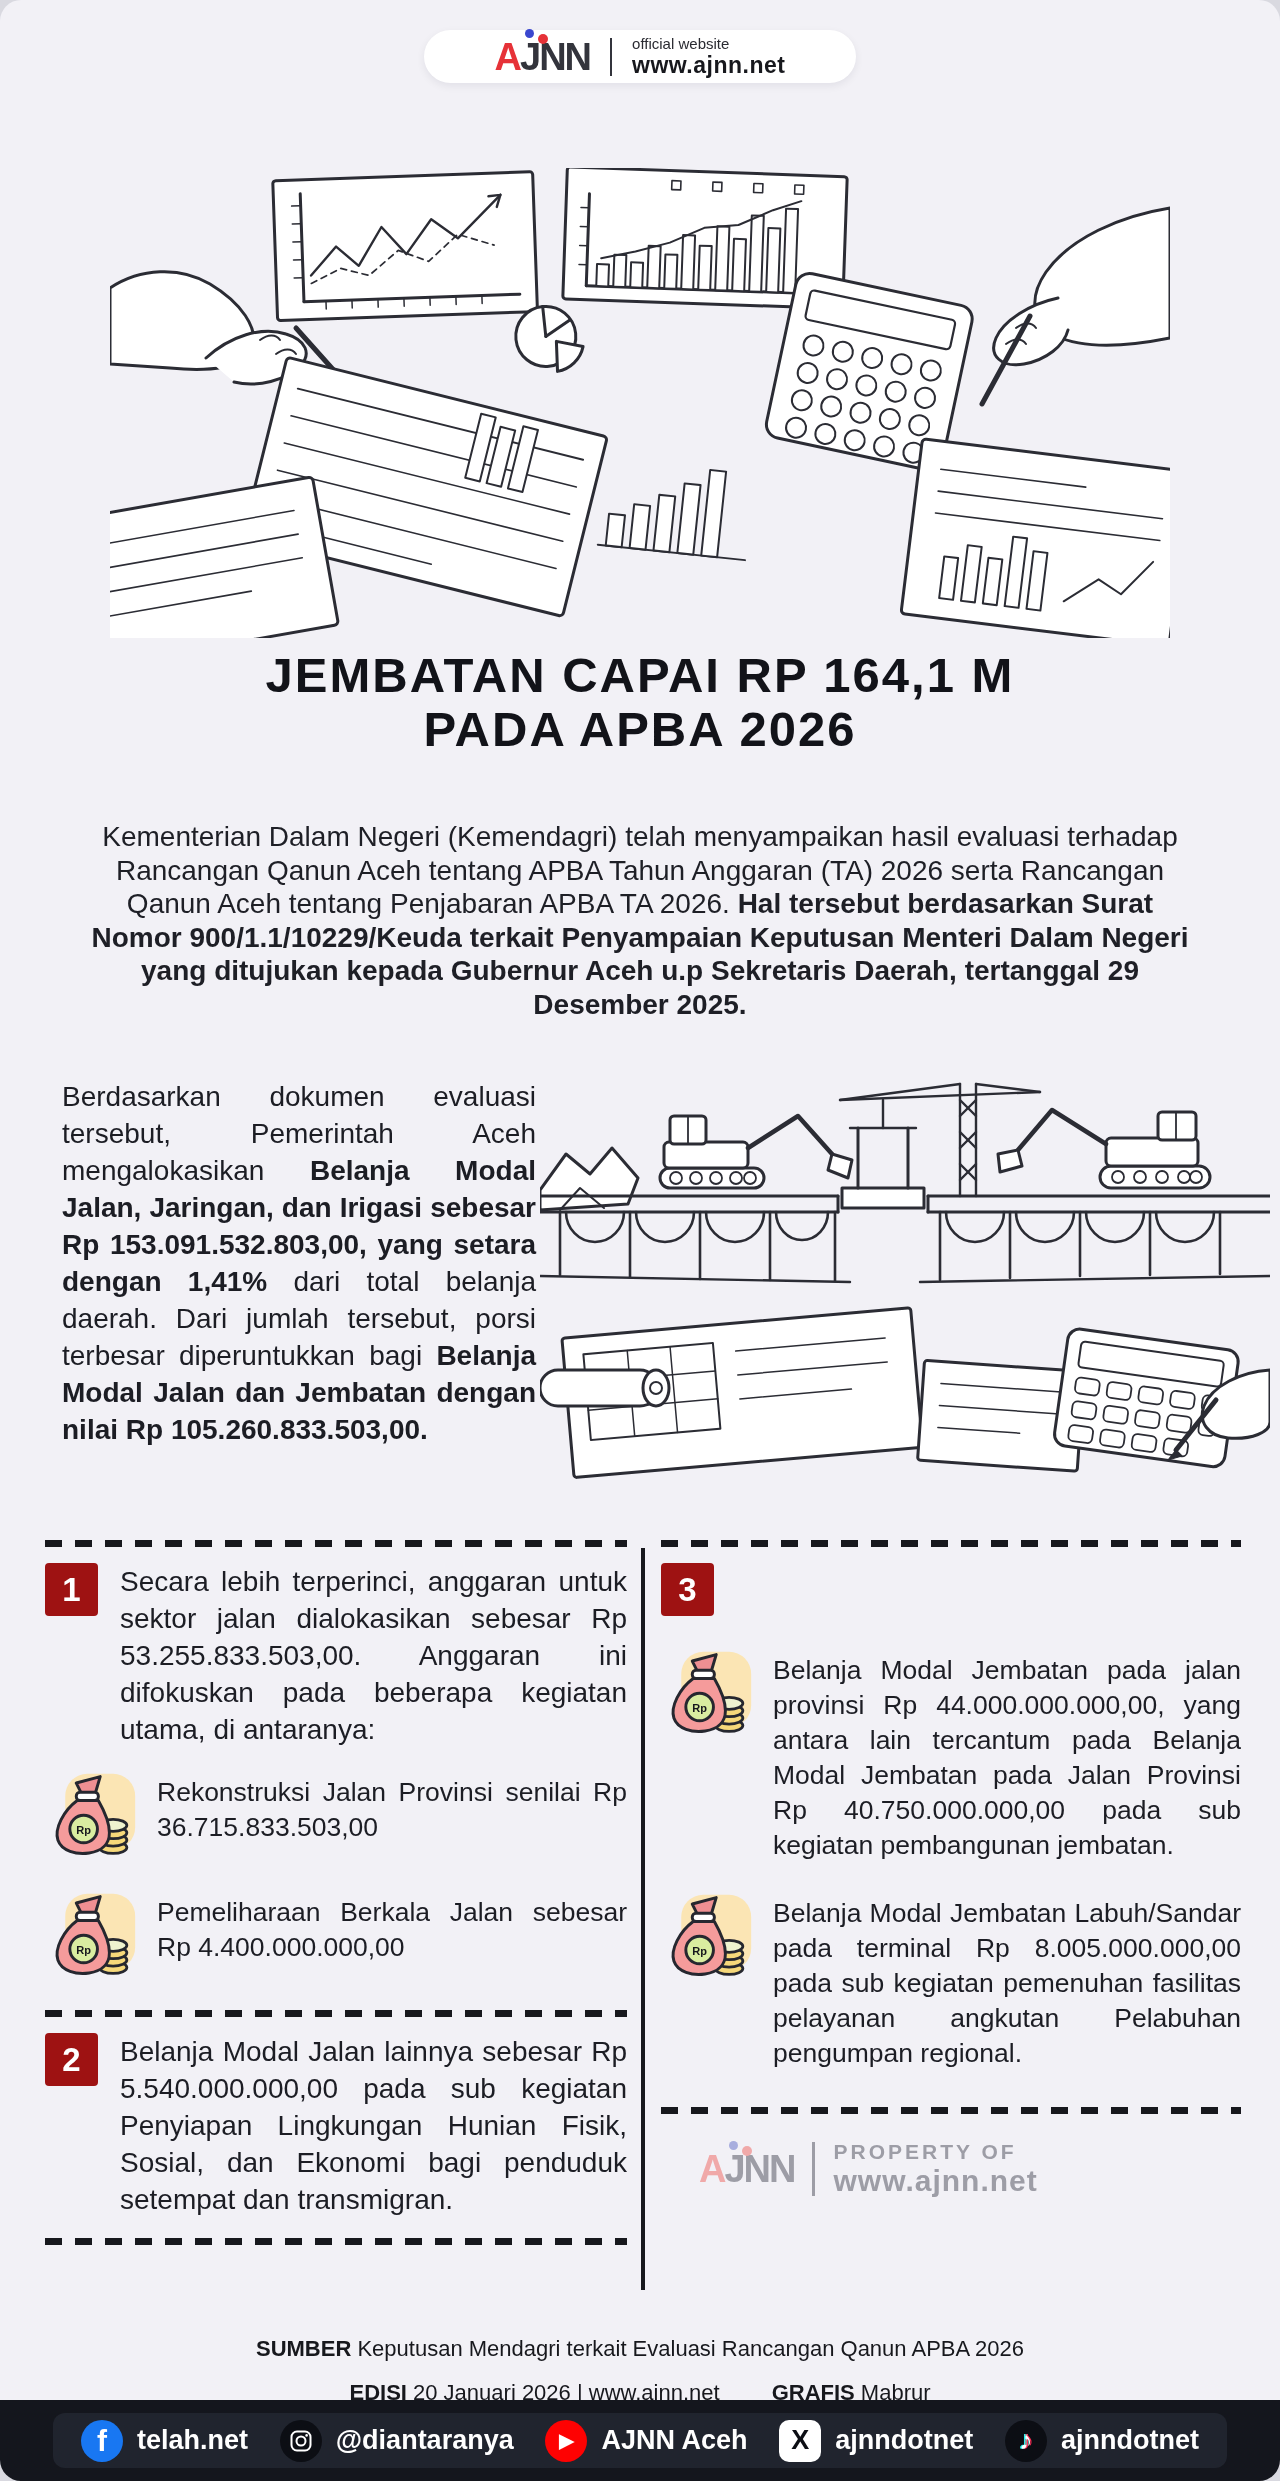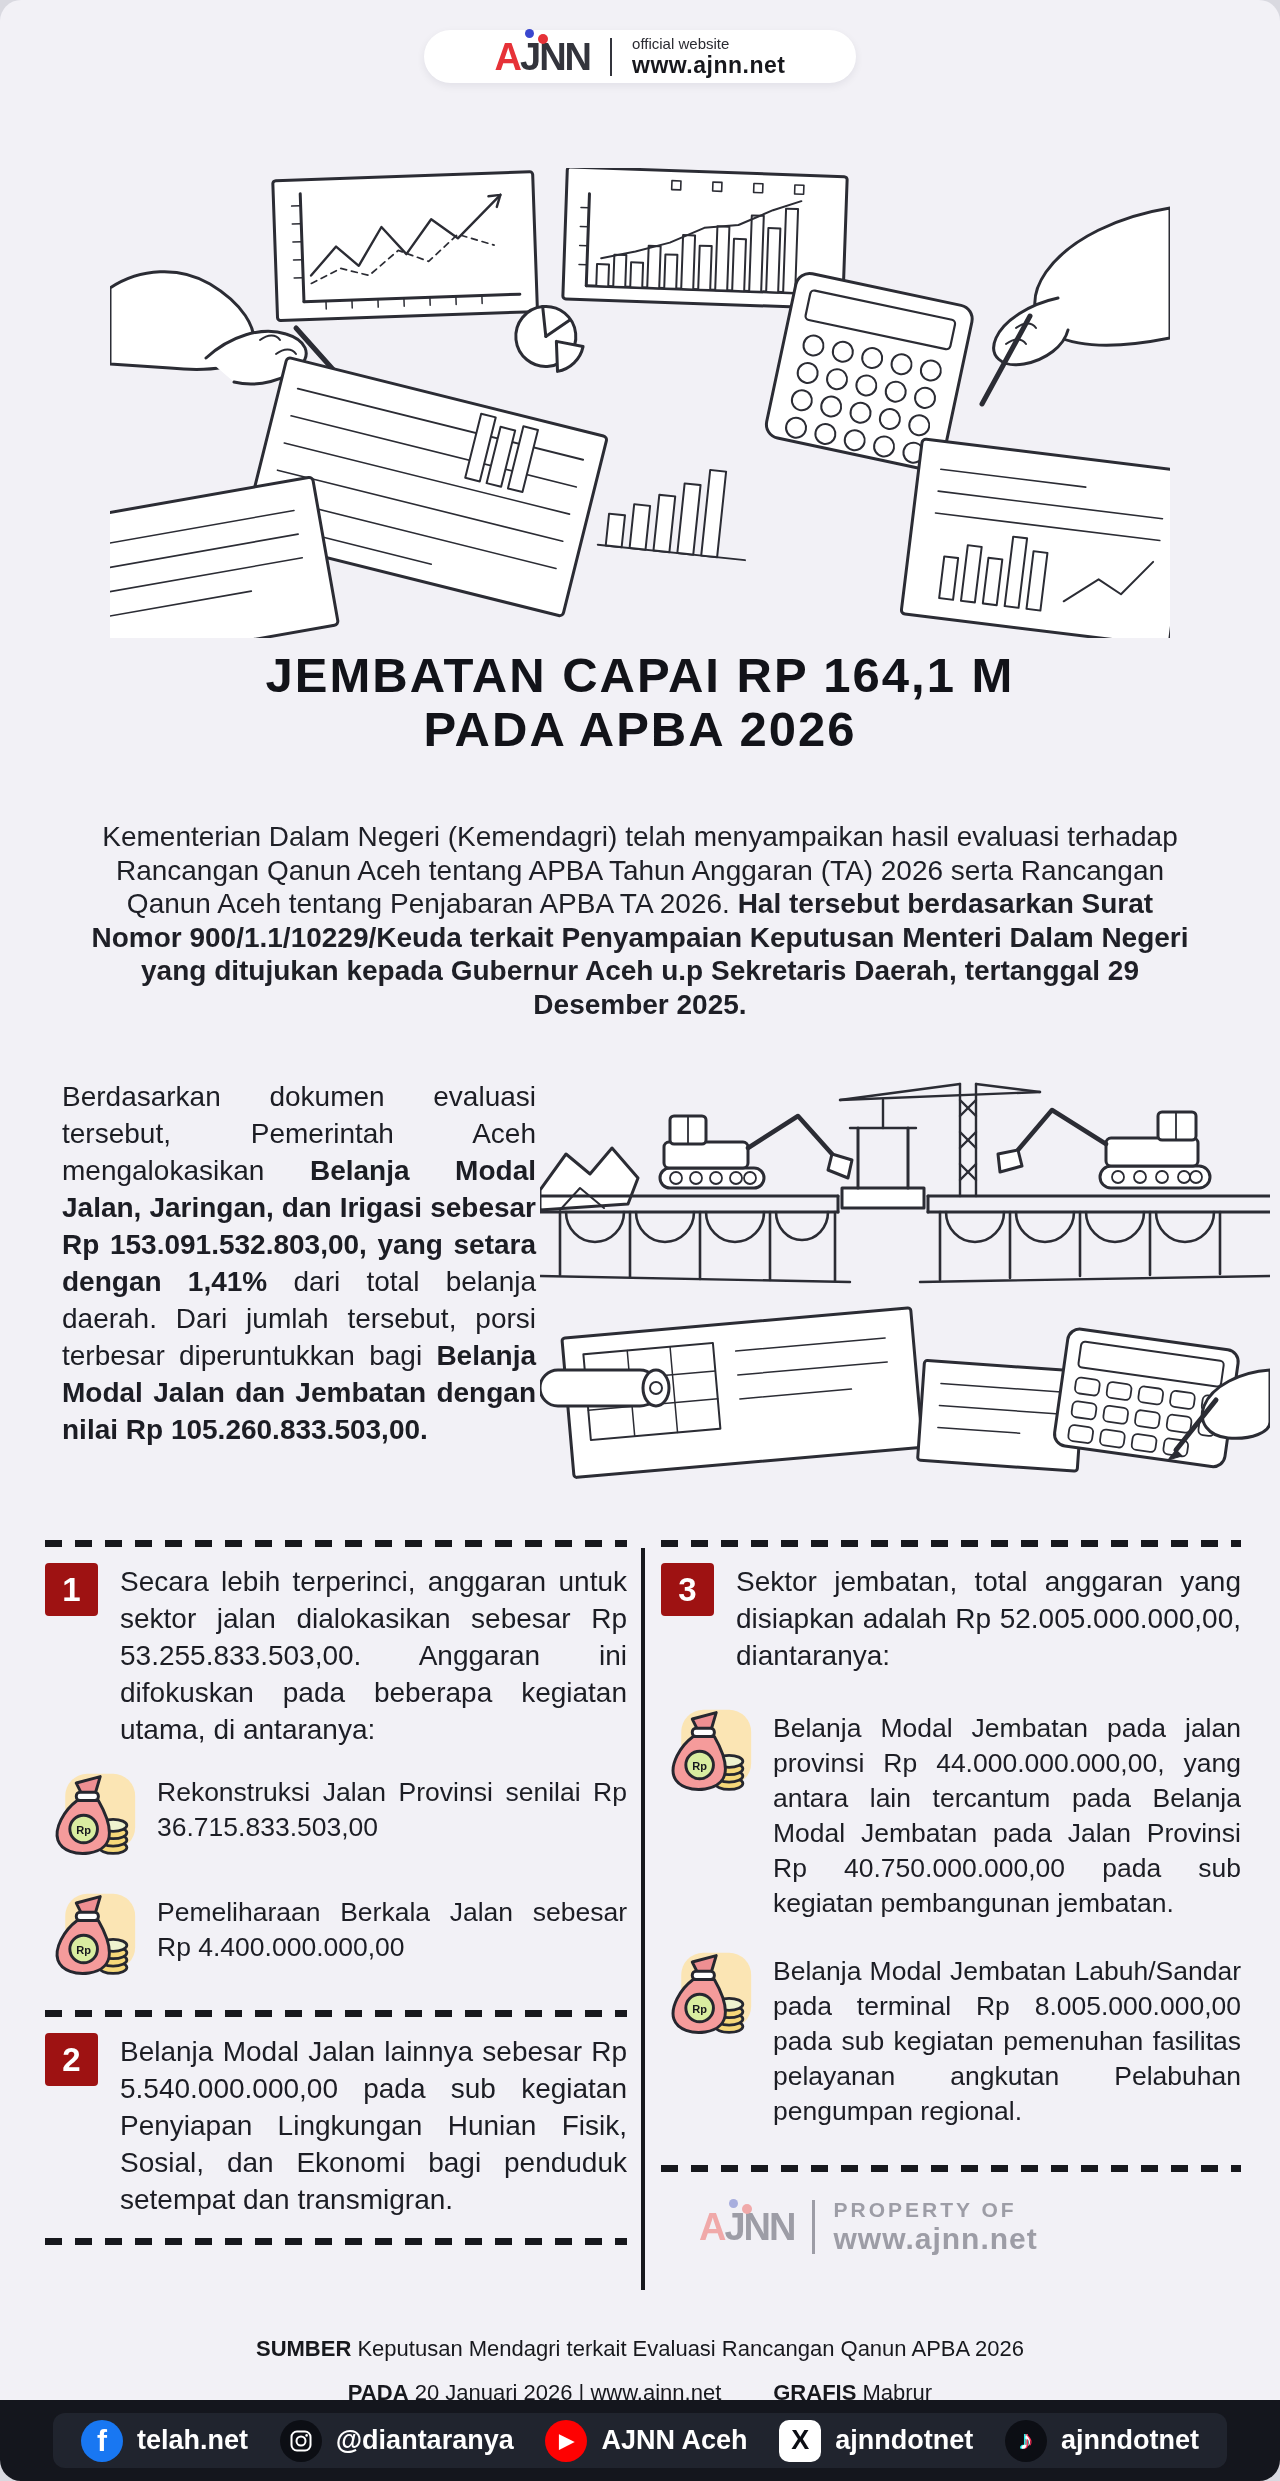--- a/index.html
+++ b/index.html
@@ -417,21 +417,20 @@
     </div>
     <div class="dashes mt20"></div>
   </div>
 
   <div class="vline"></div>
 
   <div class="col col-right">
     <div class="dashes"></div>
     <div class="point">
       <div class="num">3</div>
-      <p class="point-text">Sektor jembatan, total anggaran yang disiapkan adalah Rp 52.005.000.000,00, diantaranya:</p>
     </div>
     <div class="bullet mt34">
       <svg class="bag" viewBox="0 0 100 100">
           <use href="#bagdef"></use>
           <text x="42" y="67" font-size="12" font-weight="bold" text-anchor="middle" fill="#17181d">Rp</text>
         </svg>
       <p>Belanja Modal Jembatan pada jalan provinsi Rp 44.000.000.000,00, yang antara lain tercantum pada Belanja Modal Jembatan pada Jalan Provinsi Rp 40.750.000.000,00 pada sub kegiatan pembangunan jembatan.</p>
     </div>
     <div class="bullet mt30">
       <svg class="bag" viewBox="0 0 100 100">
@@ -451,21 +450,21 @@
       <div>
         <div class="prop-label">PROPERTY OF</div>
         <div class="prop-site">www.ajnn.net</div>
       </div>
     </div>
   </div>
 
   <footer class="credits">
     <div><span class="lbl">SUMBER</span><span> Keputusan Mendagri terkait Evaluasi Rancangan Qanun APBA 2026</span></div>
     <div class="credit-line2">
-      <div><span class="lbl">PADA</span><span> 20 Januari 2026 | www.ajnn.net</span></div>
+      <div><span class="lbl">EDISI</span><span> 20 Januari 2026 | www.ajnn.net</span></div>
       <div><span class="lbl">GRAFIS</span><span> Mabrur</span></div>
     </div>
   </footer>
 
   <div class="social-bar">
     <div class="social-panel">
       <div class="social-item">
         <span class="sicon fb">
             <span>f</span>
           </span>

